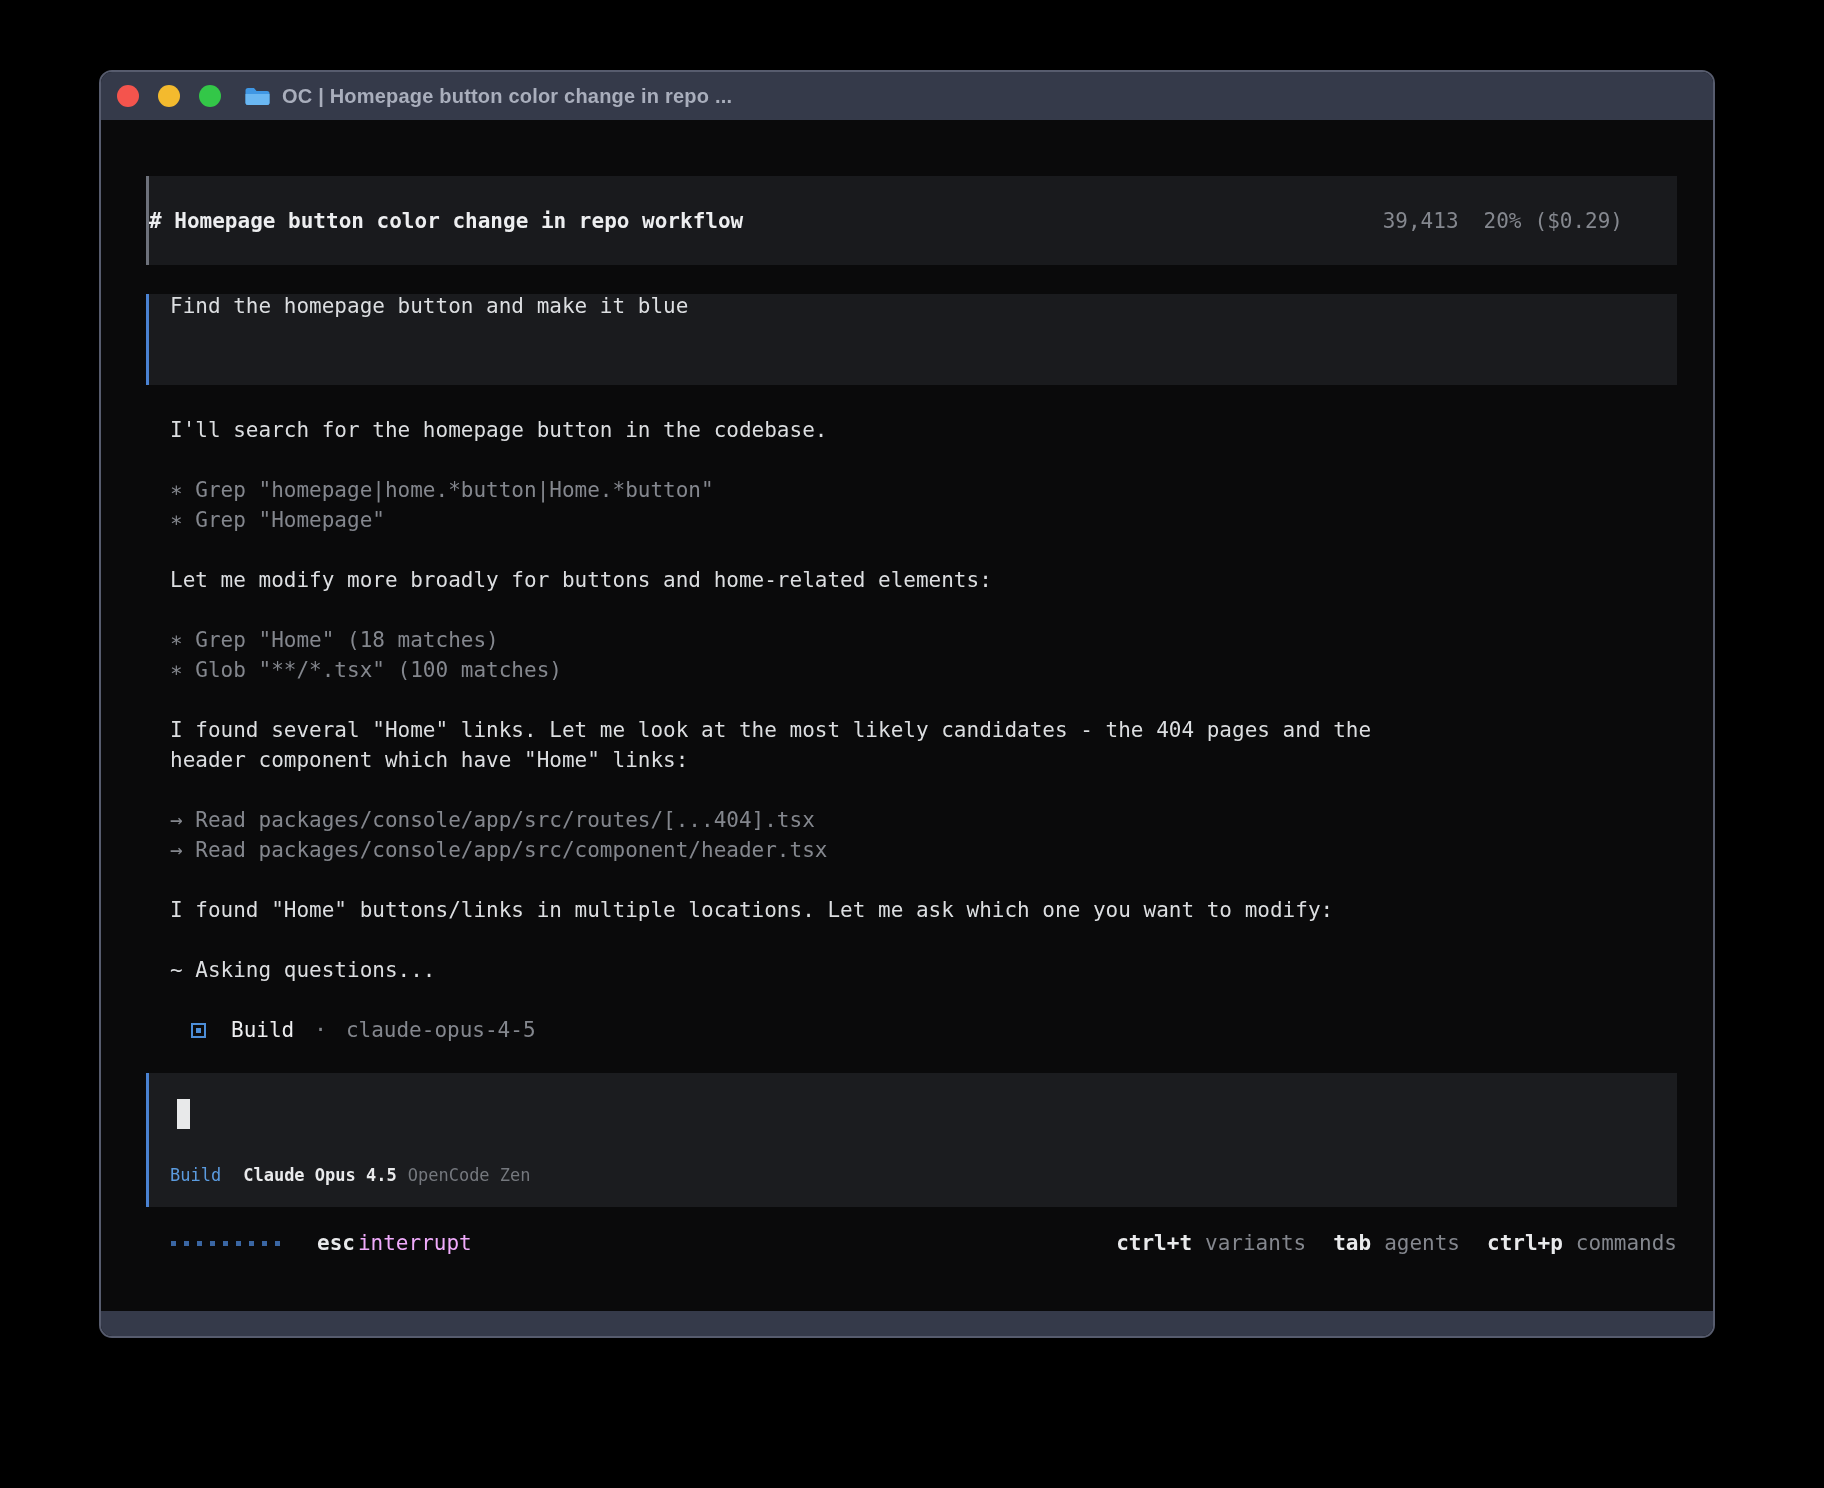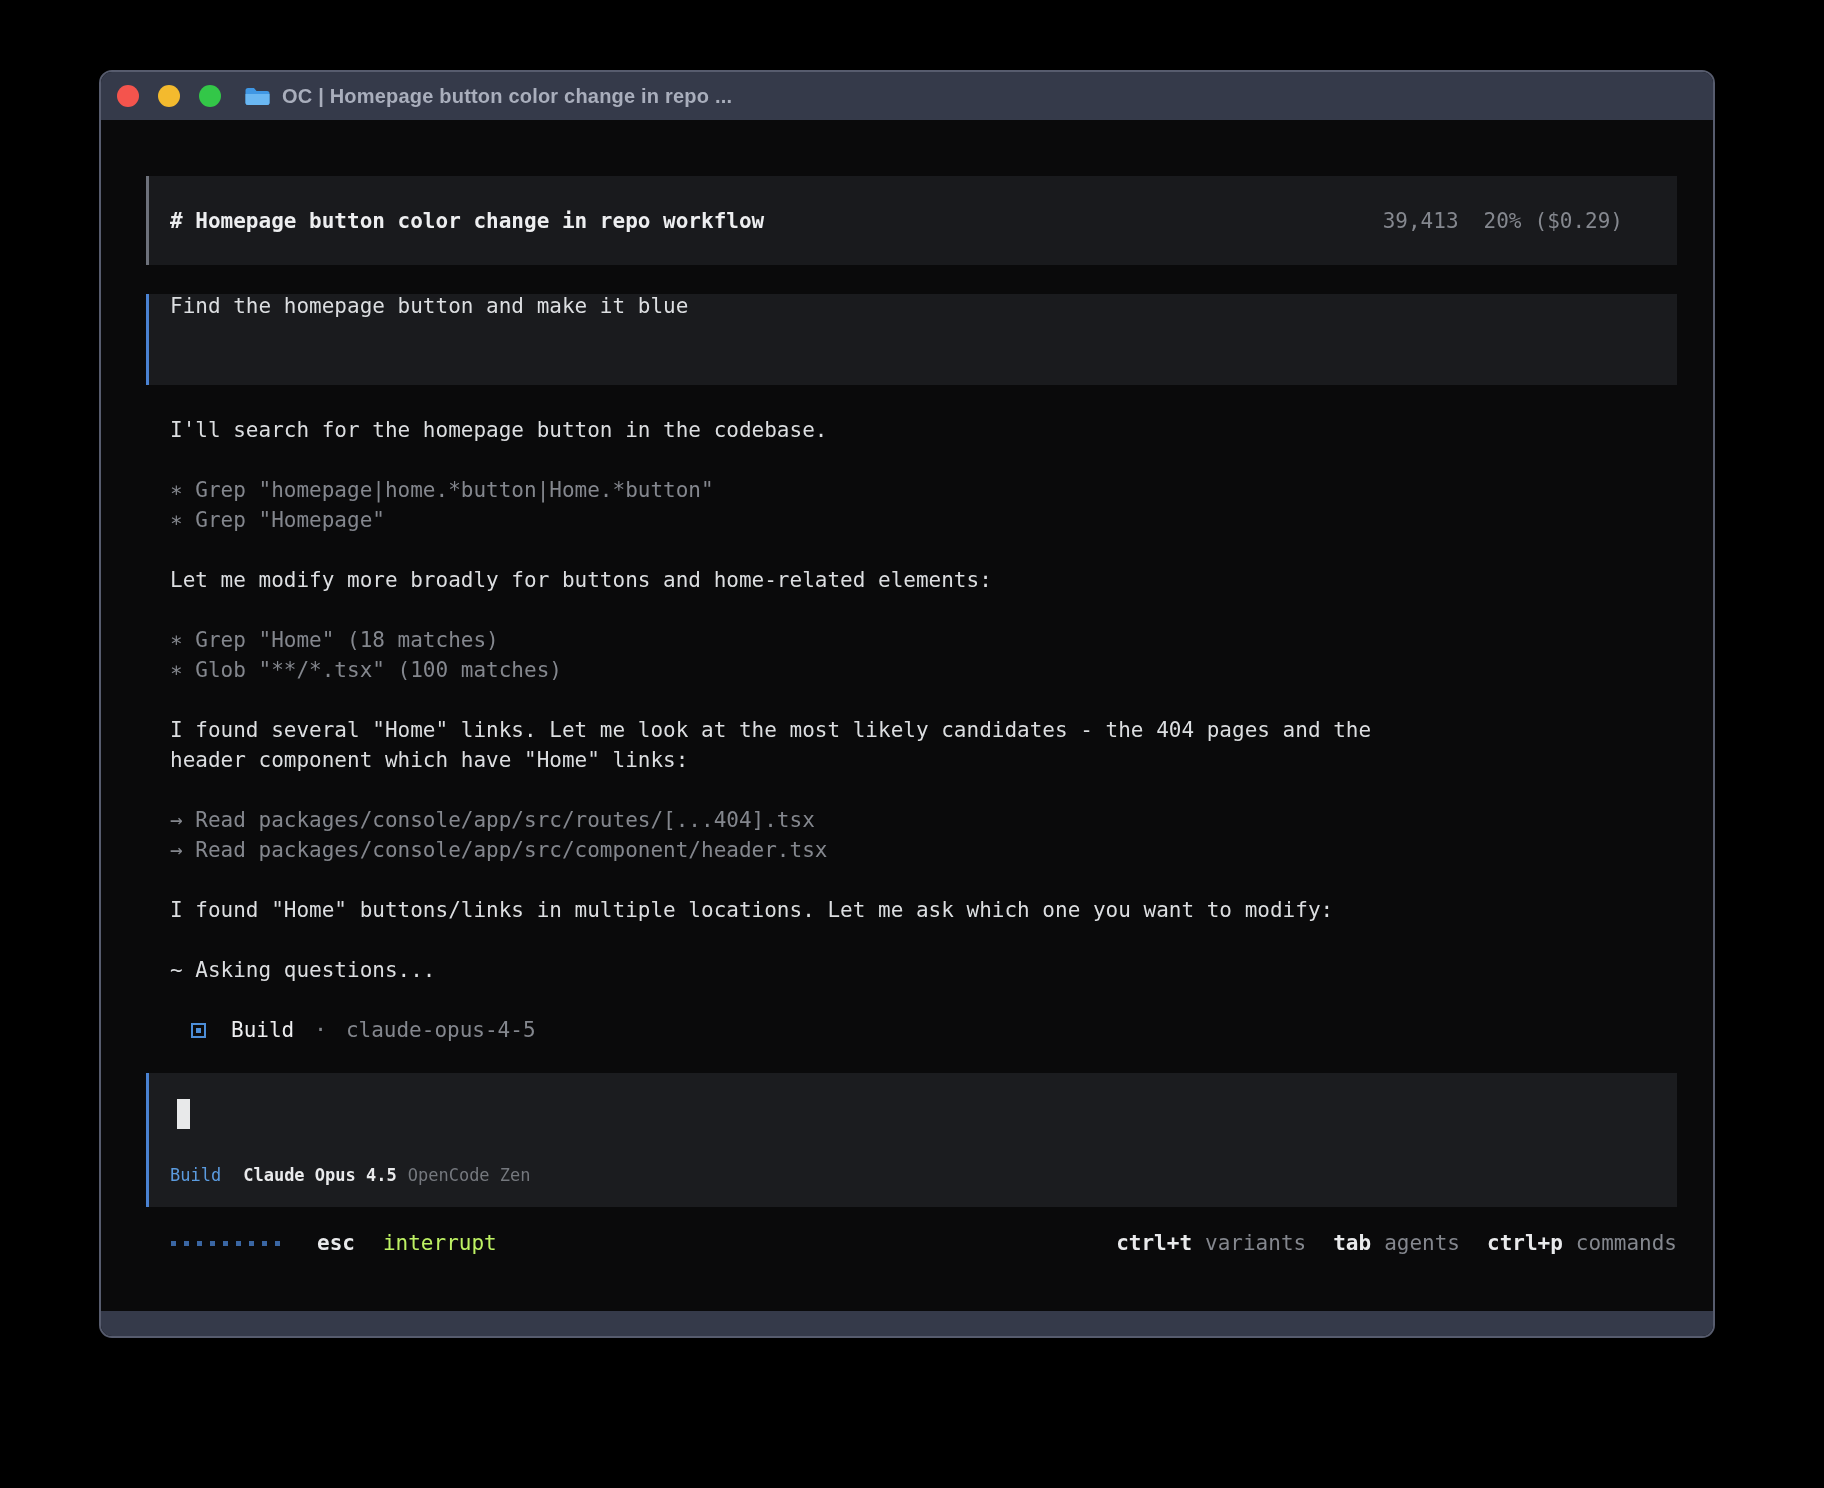--- a/index.html
+++ b/index.html
@@ -30,21 +30,20 @@
   
   .tbody {
     flex:1 1 auto; background:#0a0a0b; padding:0 36px 0 45px; box-sizing:border-box;
     font-family:"DejaVu Sans Mono", monospace;
   }
   .bottomstrip { flex:0 0 25px; background:#353a4a; }
 
   .session-header {
     margin-top:56px; height:89px; background:#191a1d; border-left:3px solid #6d717b;
     box-sizing:border-box; display:flex; align-items:center; justify-content:space-between;
-    padding-left:21px;
   }
   .session-title { font-size:21px; font-weight:bold; color:#edeef0; white-space:pre; }
   .session-stats { font-size:21px; color:#85888f; padding-right:54px; display:flex; white-space:pre; }
   .session-stats .pct { margin-left:25px; }
   .session-stats .cost { margin-left:13px; }
 
   .user-msg {
     margin-top:29px; height:91px; background:#1a1b1e; border-left:3px solid #4a82d2;
     box-sizing:border-box; display:flex; align-items:flex-start; padding-left:21px;
     font-size:21px; color:#dcdee1; white-space:pre;
@@ -73,21 +72,21 @@
   .cursor { width:13px; height:30px; background:#e8e9ea; margin-left:7px; }
   .model-row { margin-top:36px; font-size:17px; display:flex; align-items:baseline; white-space:pre; }
   .agent-name { color:#5b9bdf; }
   .model-name { color:#e9eaec; font-weight:bold; margin-left:22px; }
   .provider { color:#75787e; margin-left:11px; }
 
   .footer { margin-top:21px; height:30px; display:flex; align-items:center; font-size:21px; }
   .spinner { display:flex; gap:8px; margin-left:25px; align-items:center; }
   .dot { width:5px; height:5px; background:#3a66a3; display:inline-block; }
   .esc-key { font-weight:bold; color:#e9eaec; margin-left:37px; }
-  .esc-label { color:#bef264; margin-left:28px; }
+  .esc-label { color:#f0abfc; margin-left:3px; }
   .hints { margin-left:auto; display:flex; gap:27px; }
   .hint { display:flex; gap:13px; }
   .hint .key { font-weight:bold; color:#e9eaec; }
   .hint .label { color:#84878e; }
 </style>
 </head>
 <body>
 
 <div class="window">
 

